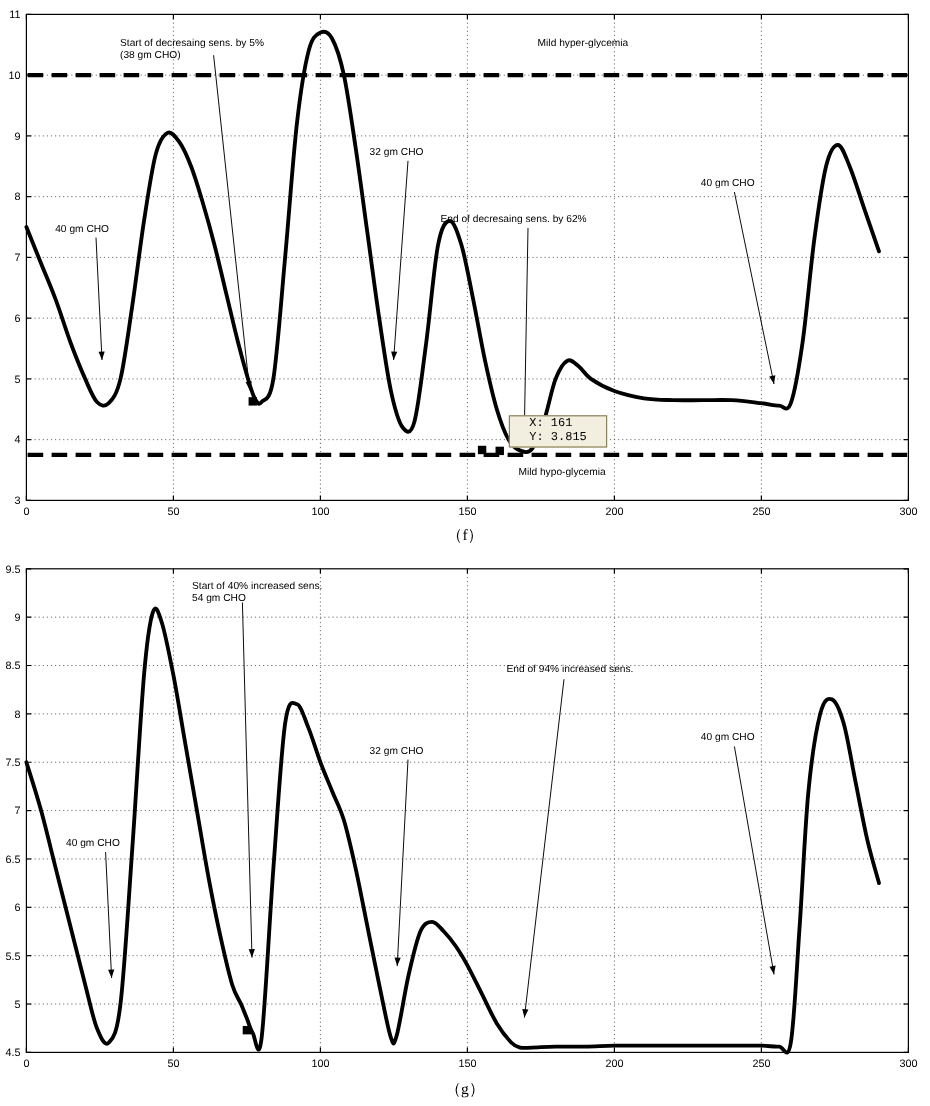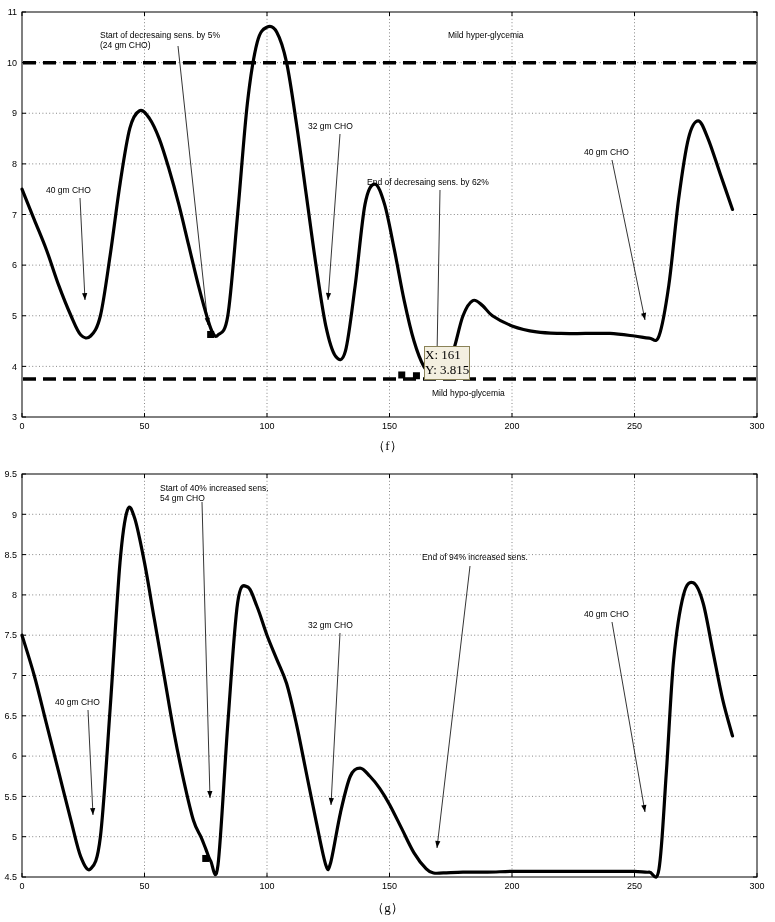--- a/index.html
+++ b/index.html
@@ -45,24 +45,24 @@
     font-size: 8.5px;
     font-family: "Liberation Sans", sans-serif;
     color: #000;
     white-space: pre;
     line-height: 1.15;
   }
   .datatip {
     position: absolute;
     background: #f3efe0;
     border: 1px solid #8a8257;
-    font-size: 13px;
+    font-size: 10px;
     line-height: 1.15;
-    padding: 1px 0;
-    font-family: Liberation Serif, serif;
+    padding: 1px 16px;
+    font-family: Liberation Mono, monospace;
     color: #000;
     white-space: pre;
   }
   .tick-label {
     font-size: 9px;
     font-family: "Liberation Sans", sans-serif;
     fill: #000;
   }
 </style>
 </head>
@@ -147,21 +147,21 @@
         <polygon points="328,300 325.91147401399365,292.83075602271924 331.09794015645826,293.20568128602997" fill="#000"></polygon>
         <line x1="440" y1="190" x2="437" y2="355" stroke="#000" stroke-width="0.8"></line>
         <polygon points="437,355 434.527681341218,347.9538918224712 439.7268220501272,348.0484216535423" fill="#000"></polygon>
         <line x1="612" y1="160" x2="645" y2="320" stroke="#000" stroke-width="0.8"></line>
         <polygon points="645,320 641.0396084079423,313.6694946143646 646.132414906539,312.6191032740291" fill="#000"></polygon>
       </svg>
   </div>
 
   <div class="ann" style="left:46px; top:186px;">40 gm CHO</div>
   <div class="ann" style="left:100px; top:31px;">Start of decresaing sens. by 5%
-(24 gm CHO)</div>
+(38 gm CHO)</div>
   <div class="ann" style="left:448px; top:31px;">Mild hyper-glycemia</div>
   <div class="ann" style="left:308px; top:122px;">32 gm CHO</div>
   <div class="ann" style="left:367px; top:178px;">End of decresaing sens. by 62%</div>
   <div class="ann" style="left:584px; top:148px;">40 gm CHO</div>
   <div class="ann" style="left:432px; top:389px;">Mild hypo-glycemia</div>
   <div class="datatip" style="left:424px; top:346px;">X: 161
 Y: 3.815</div>
 
   <div class="fig-caption" style="top:437px;">（f）</div>
 </div>

